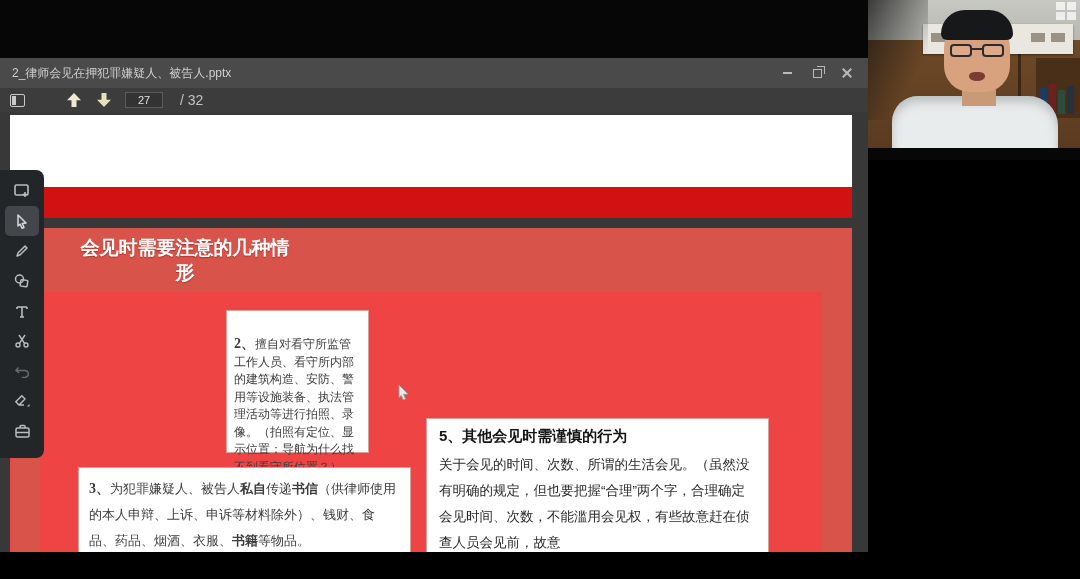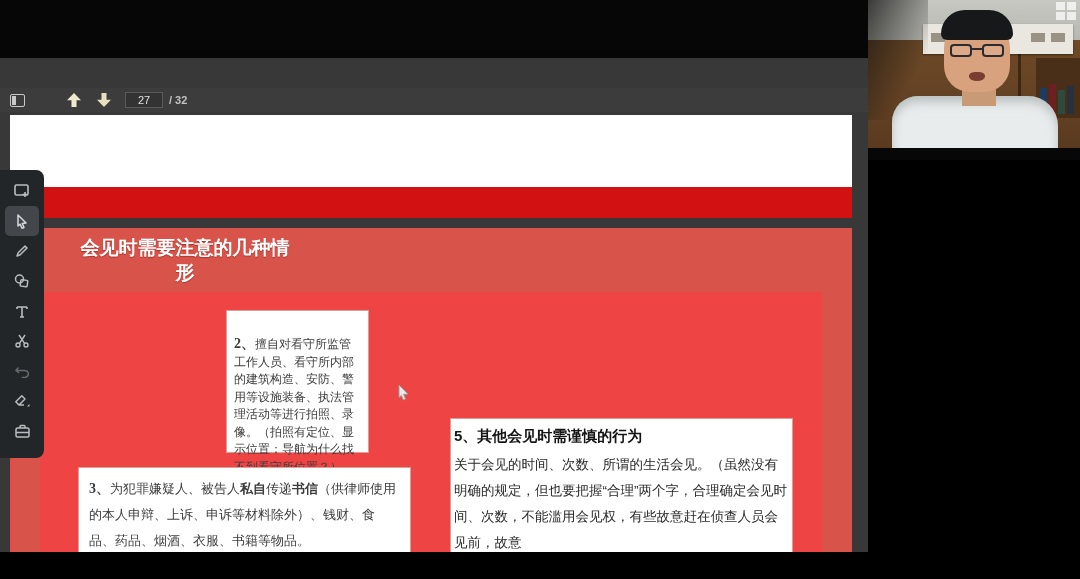--- a/index.html
+++ b/index.html
@@ -29,42 +29,42 @@
   
   .toolbar { position:absolute; left:0; top:30px; width:100%; height:24px; background:#3c3c3c;
     display:flex; align-items:center; }
   .panel-icon { margin-left:10px; width:15px; height:13px; border:1.5px solid #c9c9c9; border-radius:2px; position:relative; }
   .panel-icon::before { content:""; position:absolute; left:1px; top:1px; bottom:1px; width:4px; background:#c9c9c9; }
   .nav-arrow { width:14px; height:14px; }
   .arrow-up { margin-left:42px; clip-path:polygon(50% 0,100% 52%,68% 52%,68% 100%,32% 100%,32% 52%,0 52%); background:#efe8cf; }
   .arrow-down { margin-left:16px; clip-path:polygon(50% 100%,100% 48%,68% 48%,68% 0,32% 0,32% 48%,0 48%); background:#e8dfbf; }
   .page-box { margin-left:14px; width:38px; height:16px; background:#333; border:1px solid #5a5a5a;
     color:#e2e2e2; font-size:11px; text-align:center; }
-  .page-total { margin-left:6px; font-size:11px; color:#c2c2c2;font-weight:bold; }
+  .page-total { margin-left:17px; font-size:14px; color:#c2c2c2; }
 
   
   .doc-area { position:absolute; left:0; top:54px; width:100%; height:467px; background:#383838; overflow:hidden; }
   .page1 { position:absolute; left:10px; top:3px; width:842px; height:72px; background:#fff; }
   .page1-redstrip { position:absolute; left:10px; top:75px; width:842px; height:31px; background:#d21212; }
 
   .page2 { position:absolute; left:10px; top:116px; width:842px; height:372px; background:#ef4444; overflow:hidden; }
   .banner { position:absolute; left:0; top:0; width:842px; height:64px; background:#d8544a; }
   .banner-text { position:absolute; left:50px; top:7px; width:250px; text-align:center;
     color:#fff; font-weight:bold; font-size:19px; line-height:25px; text-shadow:0 1px 1px rgba(120,20,15,.5); }
   .side-red-left { position:absolute; left:2px; top:64px; width:28px; height:260px; background:#d8544a; }
   .side-red-right { position:absolute; left:812px; top:64px; width:30px; height:260px; background:#d8544a; }
 
   .sbox { position:absolute; background:#fff; border:1px solid #d9a09a;
     font-family:"Liberation Serif","DejaVu Serif",serif; color:#3c3c3c; }
   .sbox .num { font-weight:bold; font-size:14px; }
   .box1 { left:70px; top:79px; width:129px; height:147px; padding:5px 6px; font-size:12px; line-height:17.5px; }
   .box2 { left:216px; top:82px; width:143px; height:143px; padding:24px 7px; font-size:12px; line-height:17.5px; }
   .box4 { left:445px; top:80px; width:326px; height:91px; padding:8px 10px; font-size:13px; line-height:19px; }
   .box3 { left:68px; top:239px; width:333px; height:110px; padding:8px 10px; font-size:13px; line-height:26px; }
-  .box5 { left:440px; top:190px; width:343px; height:160px; padding:8px 3px;
+  .box5 { left:416px; top:190px; width:343px; height:160px; padding:8px 12px;
     font-family:"Liberation Sans","DejaVu Sans",sans-serif; color:#2a2a2a; }
   .box5 .heading { font-weight:bold; font-size:15px; color:#151515; margin-bottom:6px; }
   .box5 .body { font-size:13.5px; line-height:26px; }
 
   .black-bottom { position:absolute; left:0; top:440px; width:868px; height:27px; background:#000; }
 
   
   .tool-sidebar { position:absolute; left:0; top:58px; width:44px; height:288px; background:#232629;
     border-radius:0 8px 8px 0; display:flex; flex-direction:column; align-items:center; padding:6px 0; z-index:5; }
   .tool { width:34px; height:30px; display:flex; align-items:center; justify-content:center; border-radius:5px; }
@@ -107,20 +107,34 @@
 </head>
 <body>
 
 <div class="screen">
 
   <div class="share-area">
 
 
     <div class="ppt-window">
 
+      <div class="title-bar">
+        <span class="win-title">2_律师会见在押犯罪嫌疑人、被告人.pptx</span>
+        <span class="win-controls">
+          <span class="win-btn">
+              <span class="glyph-min"></span>
+            </span>
+          <span class="win-btn">
+              <span class="glyph-restore"></span>
+            </span>
+          <span class="win-btn">
+              <span class="glyph-close"></span>
+            </span>
+        </span>
+      </div>
 
       <div class="toolbar">
         <span class="panel-icon"></span>
         <span class="nav-arrow arrow-up"></span>
         <span class="nav-arrow arrow-down"></span>
         <input class="page-box" readonly="" value="27" style="">
         <span class="page-total">/ 32</span>
       </div>
 
       <div class="doc-area">
@@ -135,21 +149,21 @@
               <div>形</div>
             </div>
           </div>
           <div class="side-red-left"></div>
           <div class="side-red-right"></div>
 
 
           <div class="sbox box2"><span class="num">2、</span><span>擅自对看守所监管工作人员、看守所内部的建筑构造、安防、警用等设施装备、执法管理活动等进行拍照、录像。（拍照有定位、显示位置；导航为什么找不到看守所位置？）</span></div>
 
 
-          <div class="sbox box3"><span class="num">3、</span><span><span>为犯罪嫌疑人、被告人</span><span style="font-weight: bold;">私自</span><span>传递</span><span style="font-weight: bold;">书信</span><span>（供律师使用的本人申辩、上诉、申诉等材料除外）、钱财、食品、药品、</span><span style="font-weight: normal;">烟酒</span><span>、衣服、</span><span style="font-weight: normal;">书籍</span><span>等物品。</span></span></div>
+          <div class="sbox box3"><span class="num">3、</span><span><span>为犯罪嫌疑人、被告人</span><span style="font-weight: bold;">私自</span><span>传递</span><span style="font-weight: bold;">书信</span><span>（供律师使用的本人申辩、上诉、申诉等材料除外）、钱财、食品、药品、</span><span style="font-weight: normal;">烟酒</span><span>、衣服、</span><span style="font-weight: bold;">书籍</span><span>等物品。</span></span></div>
 
           <div class="sbox box5">
             <div class="heading">5、其他会见时需谨慎的行为</div>
             <div class="body">关于会见的时间、次数、所谓的生活会见。（虽然没有明确的规定，但也要把握“合理”两个字，合理确定会见时间、次数，不能滥用会见权，有些故意赶在侦查人员会见前，故意</div>
           </div>
         </div>
 
         <div class="black-bottom"></div>
 
         <div class="tool-sidebar">

